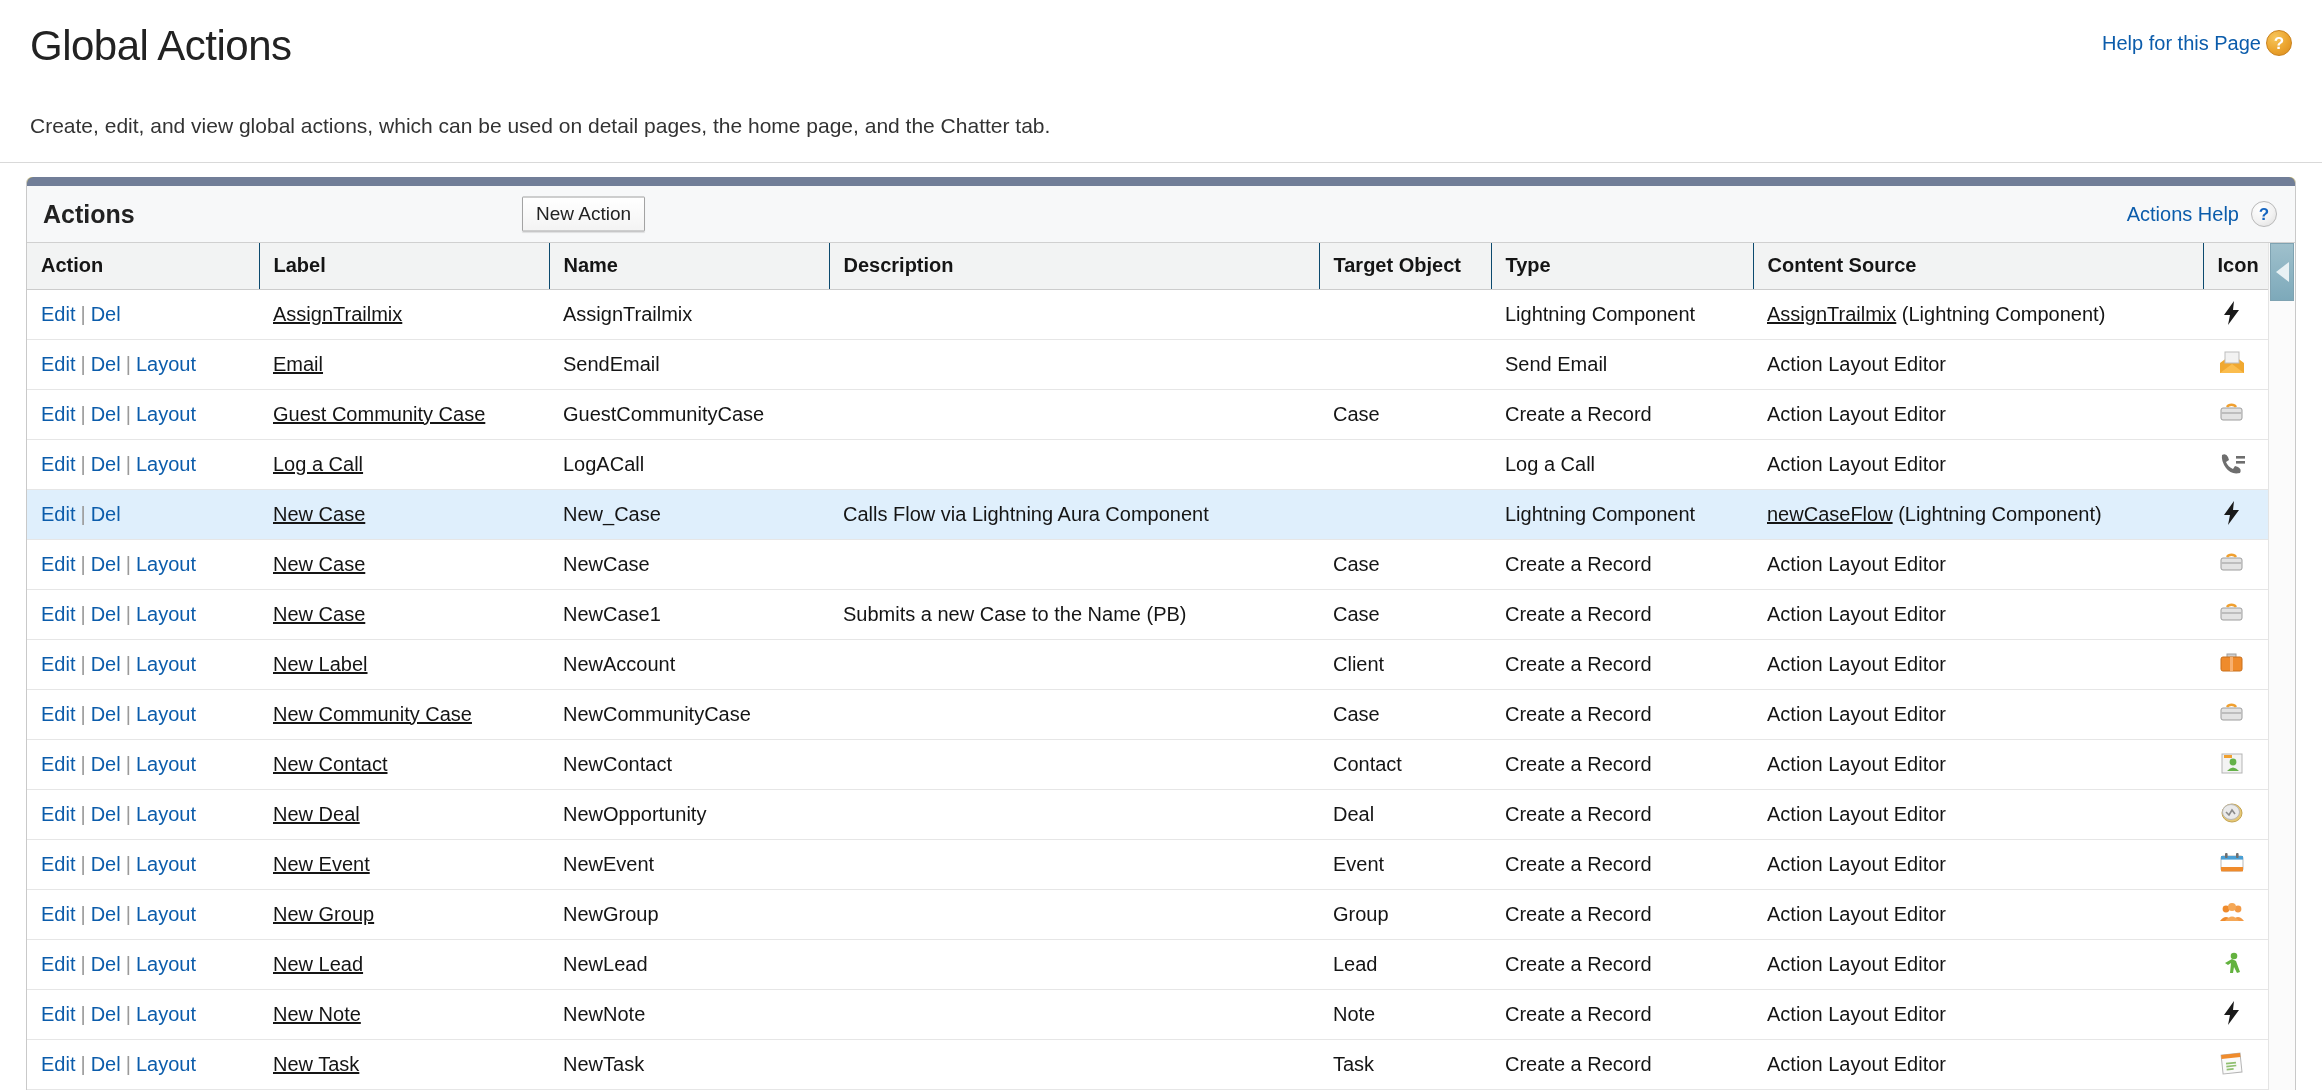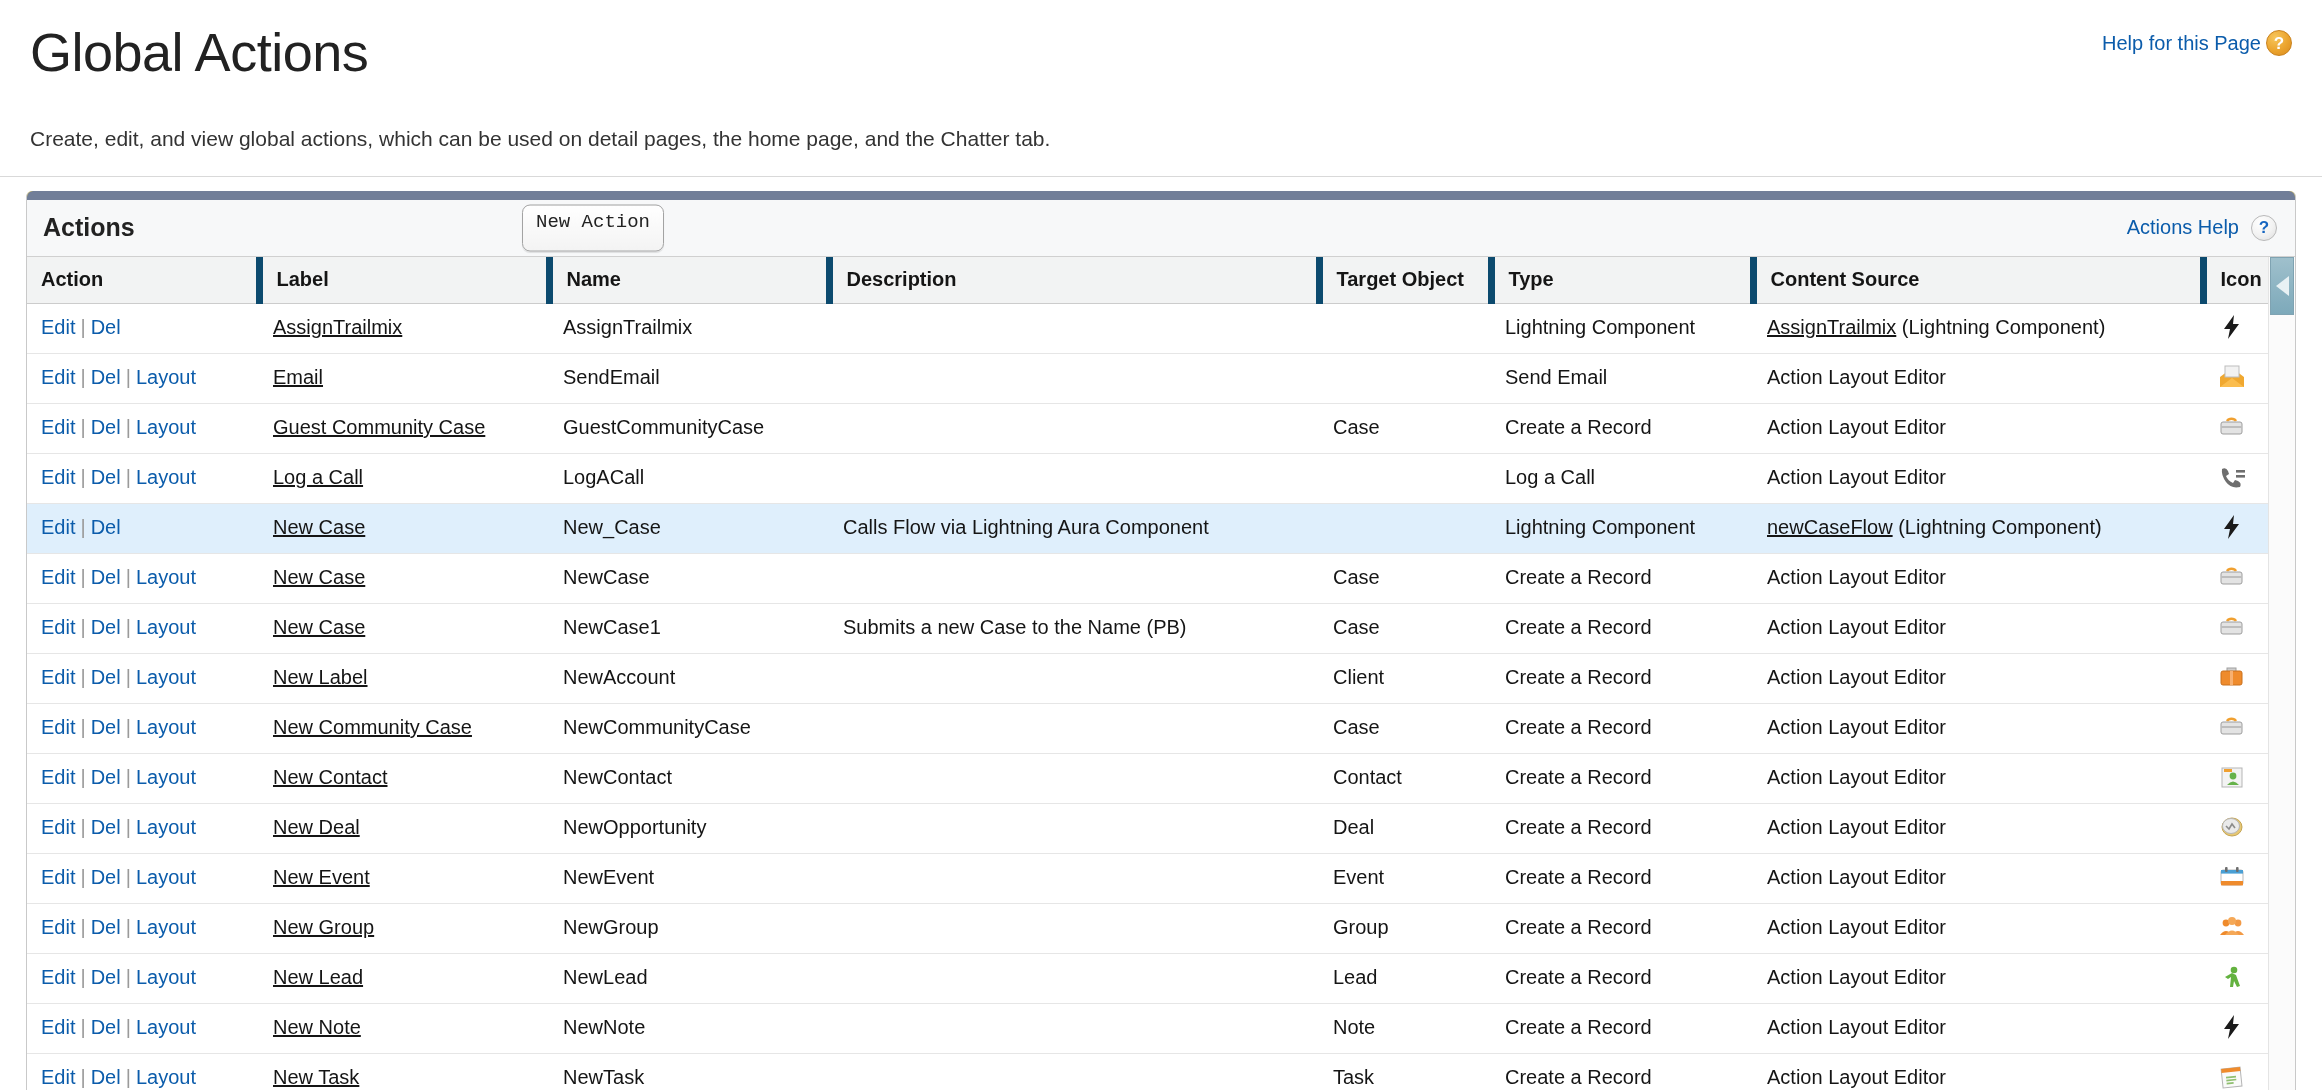--- a/index.html
+++ b/index.html
@@ -14,21 +14,21 @@
     overflow: hidden;
     position: relative;
   }
 
   
   .page-head {
     position: relative;
     padding: 22px 30px 0 30px;
   }
   .page-title {
-    font-size: 54px;
+    font-size: 42px;
     font-weight: normal;
     color: #222222;
     letter-spacing: -0.5px;
     margin: 0;
     line-height: 1.12;
   }
   .page-desc {
     font-size: 21px;
     color: #333333;
     margin: 44px 0 0 0;
@@ -106,27 +106,27 @@
   .panel-title {
     font-size: 25px;
     font-weight: bold;
     color: #222222;
   }
   .btn-new-action {
     position: absolute;
     left: 495px;
     top: 50%;
     transform: translateY(-50%);
-    font-family: Liberation Mono, monospace;
+    font-family: Liberation Sans, sans-serif;
     font-size: 19px;
     color: #222222;
     background: linear-gradient(180deg, #ffffff 0%, #f3f3f3 100%);
     border: 1px solid #a3a3a3;
-    border-radius: 8px;
-    padding: 5px 13px 18px 13px;
+    border-radius: 1px;
+    padding: 5px 13px 6px 13px;
     cursor: pointer;
     box-shadow: 0 1px 1px rgba(0,0,0,0.10);
   }
   .actions-help {
     position: absolute;
     right: 18px;
     top: 50%;
     transform: translateY(-50%);
     display: flex;
     align-items: center;
@@ -150,21 +150,21 @@
     width: 100%;
     table-layout: fixed;
   }
   table.actions-table th {
     background: #f2f3f3;
     font-size: 20px;
     font-weight: bold;
     color: #151515;
     text-align: left;
     padding: 11px 10px 12px 14px;
-    border-right: 7px solid #0c4a6e;
+    border-right: 1px solid #0c4a6e;
     border-bottom: 1px solid #cccccc;
     white-space: nowrap;
     overflow: hidden;
   }
   table.actions-table th:last-child { border-right: none; }
   table.actions-table td {
     font-size: 20px;
     color: #151515;
     padding: 9px 10px 10px 14px;
     border-bottom: 1px solid #e6e6e6;

